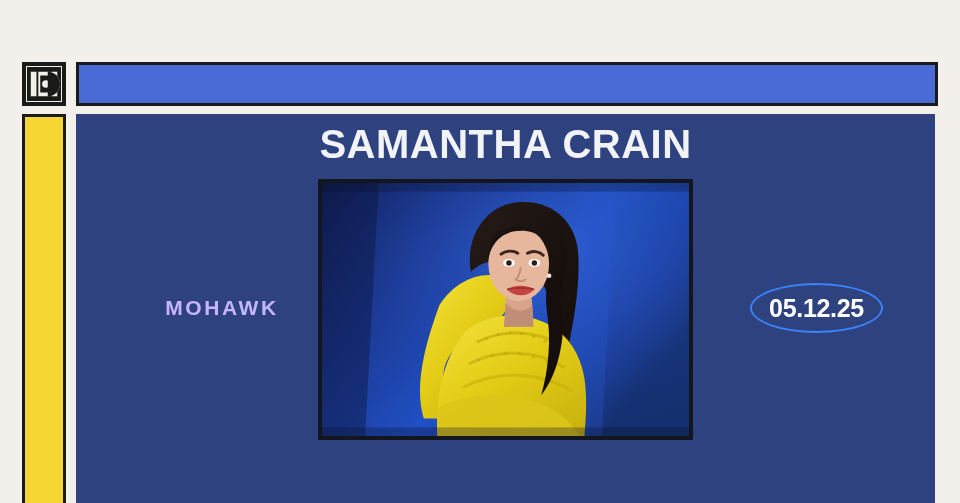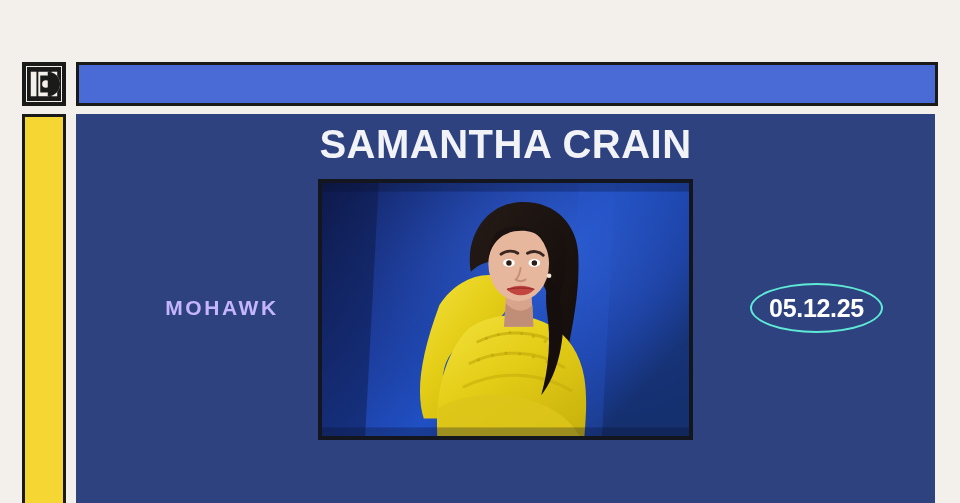--- a/index.html
+++ b/index.html
@@ -113,21 +113,21 @@
     letter-spacing: 2.6px;
     white-space: nowrap;
   }
 
   .date-badge {
     position: absolute;
     left: 674px;
     top: 169px;
     width: 133px;
     height: 50px;
-    border: 2px solid #5eead4;
+    border: 2px solid #3b82f6;
     border-radius: 50%;
     display: flex;
     align-items: center;
     justify-content: center;
     box-sizing: border-box;
   }
   .date-text {
     color: #ffffff;
     font-size: 25px;
     font-weight: bold;

